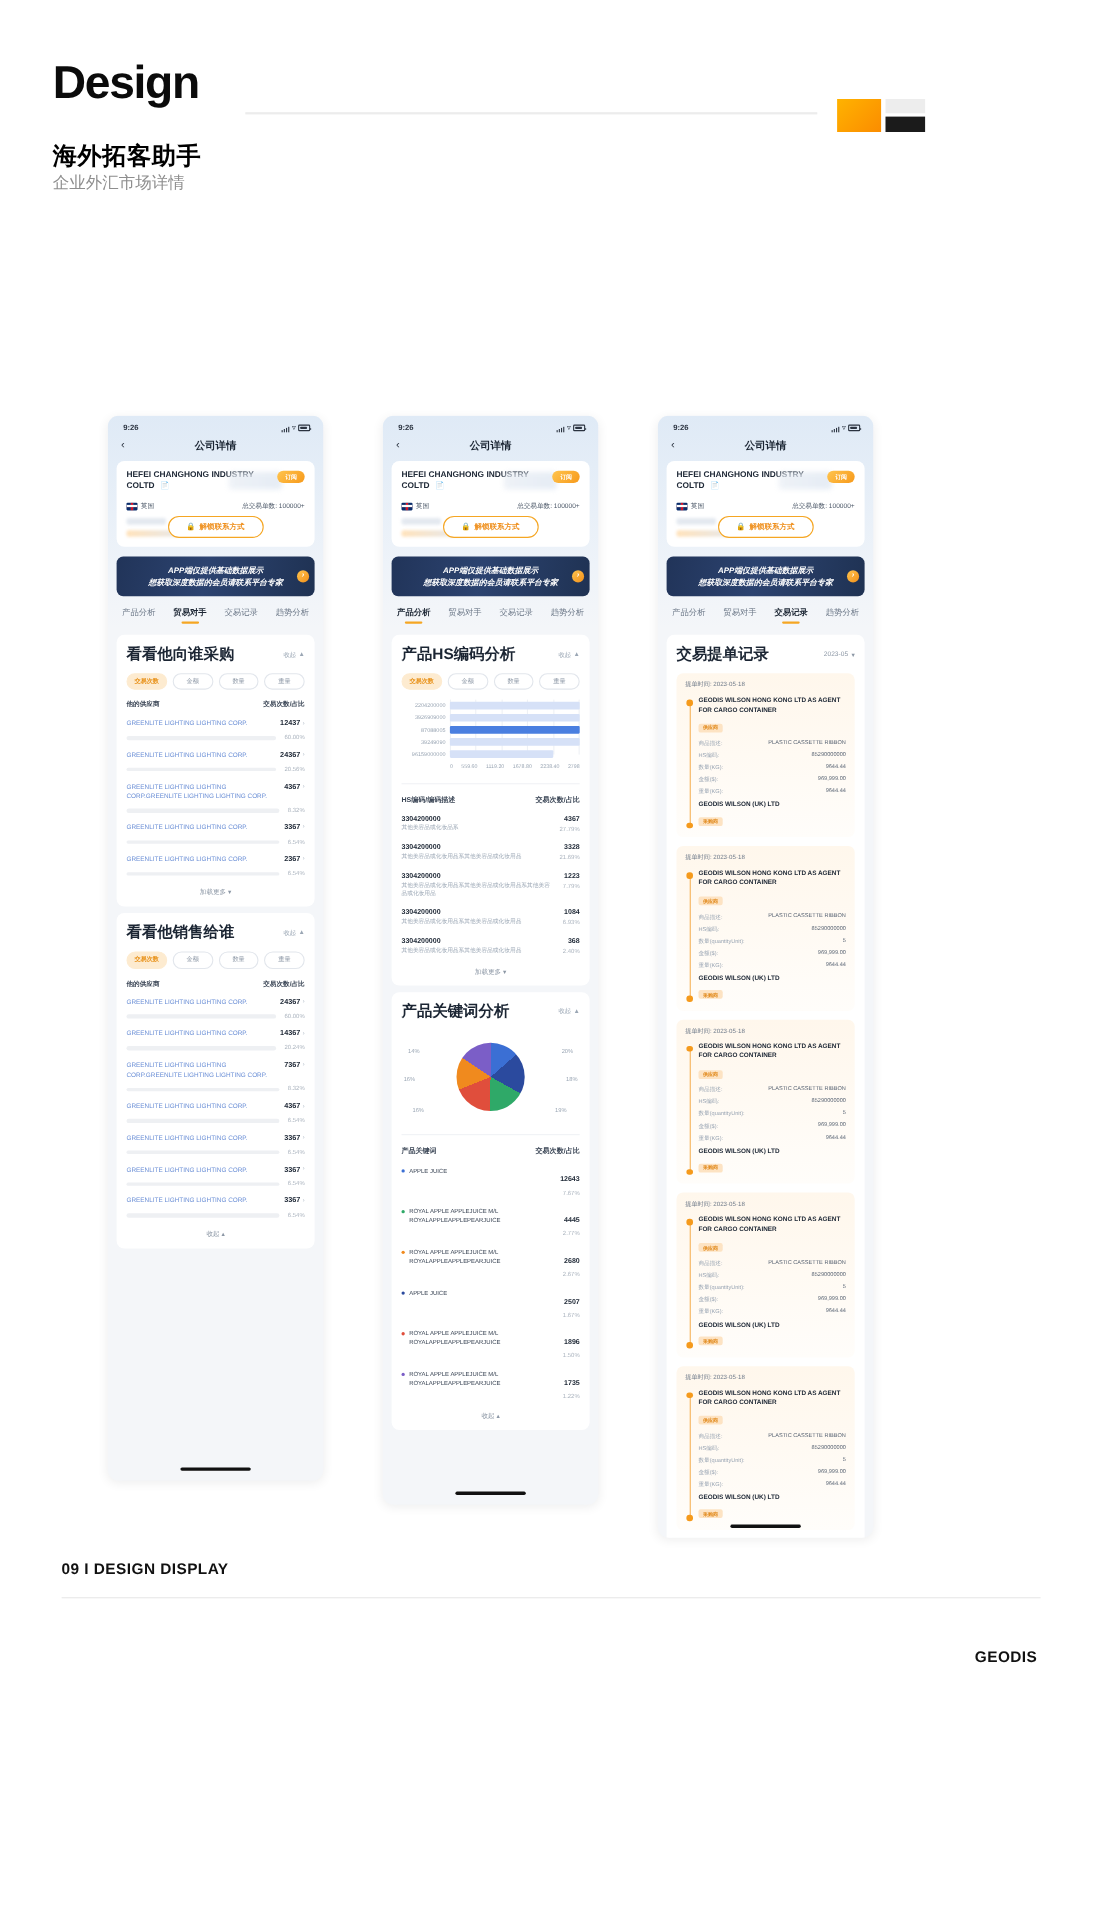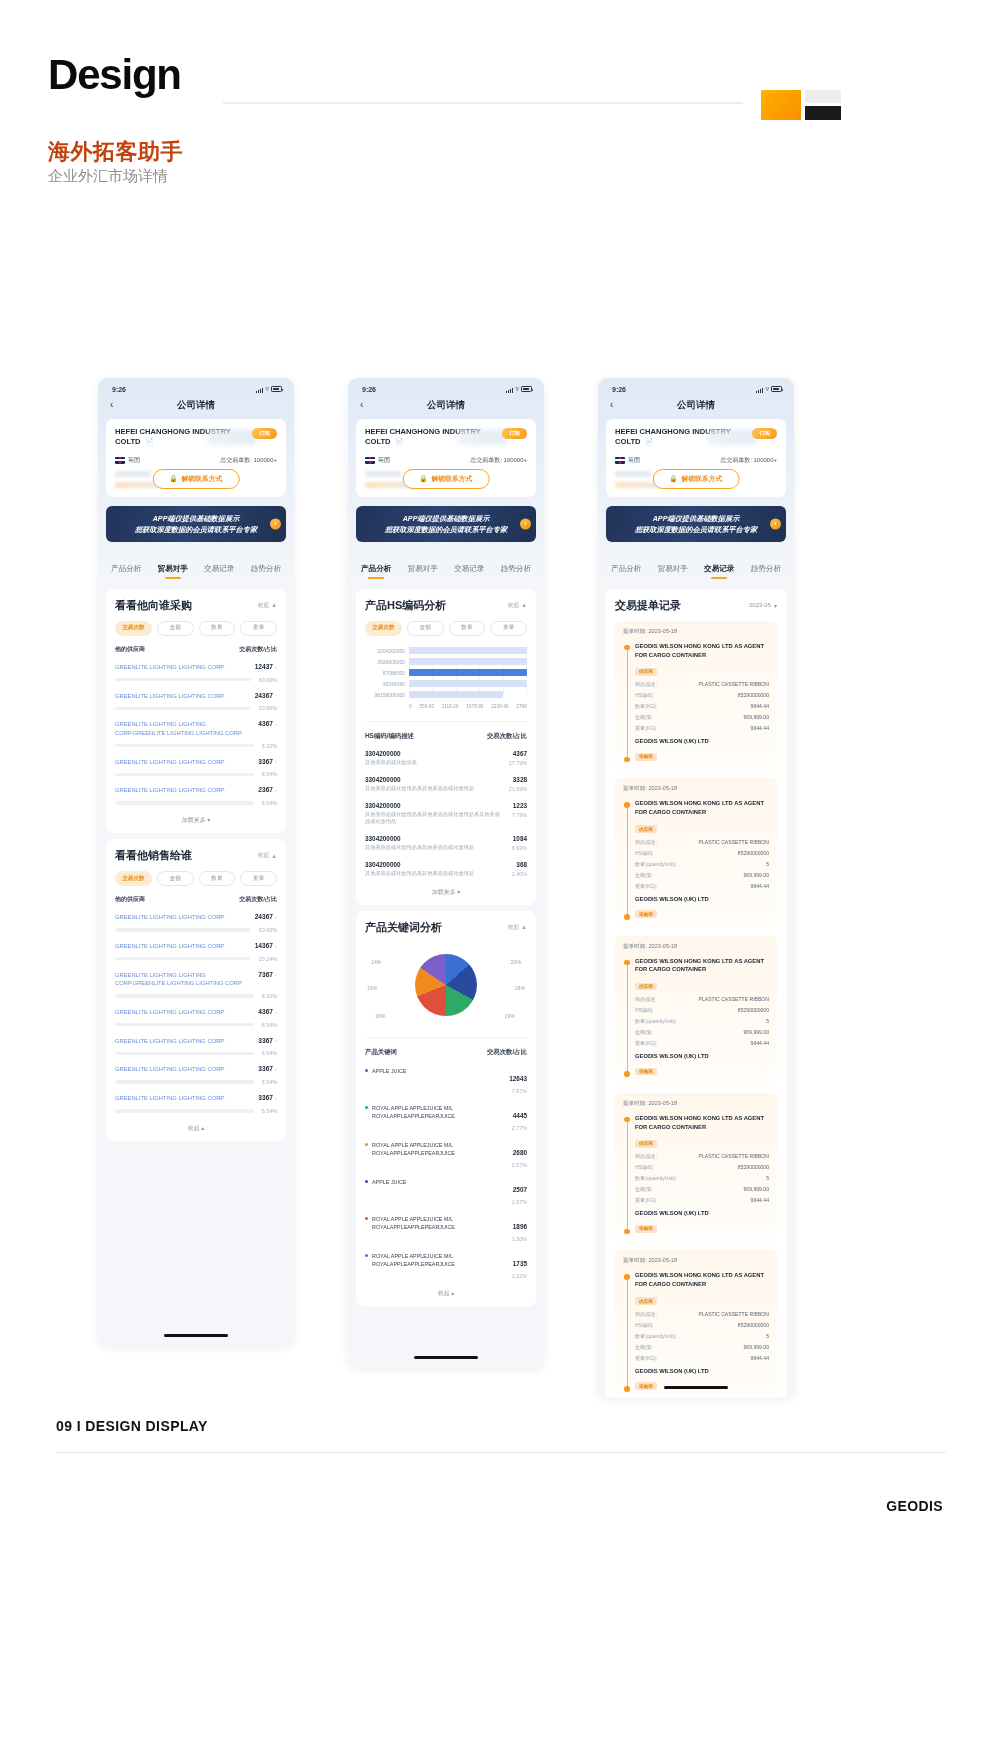--- a/index.html
+++ b/index.html
@@ -21,21 +21,21 @@
   .hdr-rule {
     position: absolute; left: 175px; top: 50px; width: 520px; height: 2px;
     background: #ececec;
   }
   .hdr-blocks { position: absolute; left: 713px; top: 38px; width: 80px; height: 30px; }
   .blk-orange { position: absolute; left: 0; top: 0; width: 40px; height: 30px;
     background: linear-gradient(135deg,#ffb300,#fb8c00); }
   .blk-gray { position: absolute; left: 44px; top: 0; width: 36px; height: 13px; background: #ededed; }
   .blk-black { position: absolute; left: 44px; top: 16px; width: 36px; height: 14px; background: #1b1b1b; }
 
-  .sub-cn { margin-top: 40px; font-size: 22px; font-weight: bold; color: #c2410c; letter-spacing: .5px;}
+  .sub-cn { margin-top: 30px; font-size: 22px; font-weight: bold; color: #000000; letter-spacing: .5px;}
   .sub-desc { font-size: 15px; color: #8e8e8e; }
   .sub-en { margin-top: 11px; font-size: 15px; color: #d4d4d4; letter-spacing: .3px;}
 
   
   .phones { position: absolute; left: 0; top: 378px; width: 999px; }
   .phone {
     position: absolute; width: 196px;
     background: #f4f6f9;
     border-radius: 10px;
     overflow: hidden;
@@ -96,21 +96,21 @@
   .blur-chip.w2 { width: 58px; background: linear-gradient(90deg,#ffe2bb,#e4e9f0);}
   .unlock-btn {
     position: absolute; left: 50%; transform: translateX(-50%); bottom: 8px;
     border: 1px solid #f5a623; color: #ef8f1c; background: #fff;
     border-radius: 12px; padding: 4px 16px; font-size: 6.8px; font-weight: bold;
     display:flex; align-items:center; gap:3px; white-space: nowrap;
   }
   .lock-ic { font-size: 7px; }
 
   .promo {
-    margin: 9px 8px 12px 8px; border-radius: 6px; padding: 7px 6px;
+    margin: 9px 8px 0 8px; border-radius: 6px; padding: 7px 6px;
     background: linear-gradient(100deg,#213459 0%, #2c4370 45%, #1f3253 100%);
     color: #fff; text-align: center; font-size: 7.2px; font-weight: bold; font-style: italic;
     line-height: 1.55; position: relative;
   }
   .promo-arrow {
     position: absolute; right: 5px; top: 50%; transform: translateY(-50%);
     width: 11px; height: 11px; border-radius: 50%;
     background: linear-gradient(135deg,#ffc44d,#f2901a);
     color:#fff; font-size: 7px; display:flex; align-items:center; justify-content:center;
   }
@@ -118,21 +118,21 @@
   .tabs { display: flex; justify-content: space-between; padding: 10px 13px 0 13px; }
   .tab { font-size: 7.6px; color: #6b7787; position: relative; padding-bottom: 5px;}
   .tab.active { color: #1b2533; font-weight: bold; }
   .tab.active::after {
     content:""; position:absolute; left:50%; transform:translateX(-50%); bottom:0;
     width: 16px; height: 2px; border-radius: 1px; background: #f5a623;
   }
 
   .panel { background:#fff; border-radius: 7px; margin: 6px 8px 0 8px; padding: 9px 9px 8px 9px; }
   .panel-head { display:flex; align-items:center; justify-content: space-between; }
-  .panel-title { font-size: 11px; font-weight: bold; color: #1b2533; text-align: center; }
+  .panel-title { font-size: 14px; font-weight: bold; color: #1b2533; text-align: center; }
   .collapse { font-size: 5.8px; color: #9aa6b4; display:flex; align-items:center; gap:2px;}
 
   .chips { display:flex; gap: 5px; margin-top: 8px; }
   .chip {
     flex: 1; text-align:center; border: .7px solid #e2e6ec; border-radius: 9px;
     font-size: 5.6px; color: #8c97a5; padding: 2.6px 0;
   }
   .chip.on { background:#fdebd0; border-color:#fdebd0; color:#e8921a; font-weight:bold;}
 
   .col-head { display:flex; justify-content: space-between; margin-top: 9px; font-size: 6px; font-weight: bold; color:#3a4555;}

